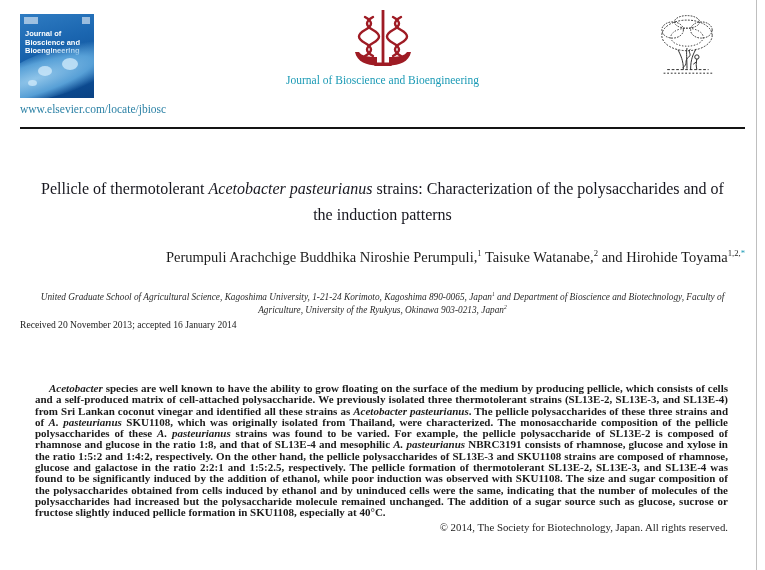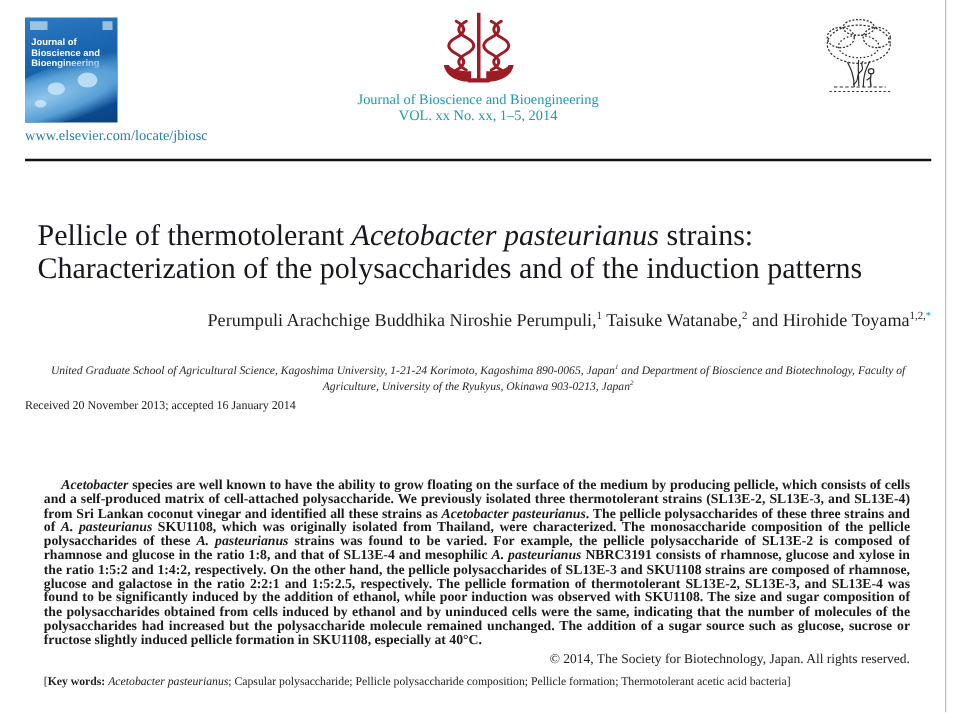--- a/index.html
+++ b/index.html
@@ -30,22 +30,22 @@
   .volume-line { font-size:11.5px; margin-top:1px; }
 
   .elsevier { position:absolute; left:628px; top:12px; width:118px; text-align:center; }
   .elsevier-word { font-size:17px; letter-spacing:1px; color:#111; margin-top:0px; }
 
   .site-link { position:absolute; left:20px; top:103px; font-size:11.5px; text-decoration:none; }
 
   .rule { position:absolute; left:20px; right:20px; top:127px; height:2px; background:#141414; }
 
   
-  .title { position:absolute; left:30px; right:30px; top:176px; 
-           font-size:24px; line-height:26px; font-weight:normal; color:#17171f; }
+  .title { position:absolute; left:30px; right:30px; top:176px; text-align:center;
+           font-size:16px; line-height:26px; font-weight:normal; color:#17171f; }
   .authors { position:absolute; left:20px; right:20px; top:249px; text-align:right;
              font-size:14.5px; color:#1d1d1d; }
   .affil { position:absolute; left:30px; right:30px; top:291px; text-align:center;
            font-style:italic; font-size:9.3px; line-height:13px; color:#2a2a2a; }
   .received { position:absolute; left:20px; right:20px; top:319px; 
               font-size:9.6px; color:#222; }
   .available { position:absolute; left:20px; right:20px; top:331px; text-align:center;
                font-size:9.6px; color:#222; }
 
   .abstract { position:absolute; left:35px; right:37px; top:363px;
@@ -91,21 +91,20 @@
       <g fill="#9e1b24">
 
         <rect x="34.6" y="0" width="2.8" height="54"></rect>
         <rect x="27" y="52.5" width="18" height="3.5" rx="1.2"></rect>
 
         <path d="M8,42 C10,52 20,55.5 30,55.5 L30,47 C22,47 14,46 12,42 Z"></path>
         <path d="M64,42 C62,52 52,55.5 42,55.5 L42,47 C50,47 58,46 60,42 Z"></path>
       </g>
     </svg>
     <div class="journal-name teal">Journal of Bioscience and Bioengineering</div>
-    <div class="volume-line teal">VOL. xx No. xx, 1–5, 2014</div>
   </div>
 
   <div class="elsevier">
     <svg width="100" height="72" viewBox="0 0 100 80">
       <g stroke="#2e2e2e" fill="none" stroke-width="1.1">
 
         <ellipse cx="50" cy="26" rx="28" ry="17" stroke-dasharray="2,1.6"></ellipse>
         <ellipse cx="34" cy="20" rx="12" ry="9" stroke-dasharray="1.8,1.4"></ellipse>
         <ellipse cx="66" cy="20" rx="12" ry="9" stroke-dasharray="1.8,1.4"></ellipse>
         <ellipse cx="50" cy="11" rx="14" ry="7" stroke-dasharray="1.8,1.4"></ellipse>
@@ -133,16 +132,15 @@
   <div class="authors"><span>Perumpuli Arachchige Buddhika Niroshie Perumpuli,</span><sup>1</sup><span> Taisuke Watanabe,</span><sup>2</sup><span> and Hirohide Toyama</span><sup>1,2,</sup><sup style="color: rgb(27, 154, 181);">*</sup></div>
 
   <div class="affil"><span>United Graduate School of Agricultural Science, Kagoshima University, 1-21-24 Korimoto, Kagoshima 890-0065, Japan</span><sup>1</sup><span> and Department of Bioscience and Biotechnology, Faculty of</span><br><span>Agriculture, University of the Ryukyus, Okinawa 903-0213, Japan</span><sup>2</sup></div>
 
   <div class="received">Received 20 November 2013; accepted 16 January 2014</div>
 
   <p class="abstract"><span style="font-style: italic;">Acetobacter</span><span> species are well known to have the ability to grow floating on the surface of the medium by producing pellicle, which consists of cells and a self-produced matrix of cell-attached polysaccharide. We previously isolated three thermotolerant strains (SL13E-2, SL13E-3, and SL13E-4) from Sri Lankan coconut vinegar and identified all these strains as </span><span style="font-style: italic;">Acetobacter pasteurianus</span><span>. The pellicle polysaccharides of these three strains and of </span><span style="font-style: italic;">A. pasteurianus</span><span> SKU1108, which was originally isolated from Thailand, were characterized. The monosaccharide composition of the pellicle polysaccharides of these </span><span style="font-style: italic;">A. pasteurianus</span><span> strains was found to be varied. For example, the pellicle polysaccharide of SL13E-2 is composed of rhamnose and glucose in the ratio 1:8, and that of SL13E-4 and mesophilic </span><span style="font-style: italic;">A. pasteurianus</span><span> NBRC3191 consists of rhamnose, glucose and xylose in the ratio 1:5:2 and 1:4:2, respectively. On the other hand, the pellicle polysaccharides of SL13E-3 and SKU1108 strains are composed of rhamnose, glucose and galactose in the ratio 2:2:1 and 1:5:2.5, respectively. The pellicle formation of thermotolerant SL13E-2, SL13E-3, and SL13E-4 was found to be significantly induced by the addition of ethanol, while poor induction was observed with SKU1108. The size and sugar composition of the polysaccharides obtained from cells induced by ethanol and by uninduced cells were the same, indicating that the number of molecules of the polysaccharides had increased but the polysaccharide molecule remained unchanged. The addition of a sugar source such as glucose, sucrose or fructose slightly induced pellicle formation in SKU1108, especially at 40°C.</span></p>
 
   <div class="copyright">© 2014, The Society for Biotechnology, Japan. All rights reserved.</div>
 
-  <p class="keywords"><span>[</span><span style="font-weight: bold;">Key words:</span><span> </span><span style="font-style: italic;">Acetobacter pasteurianus</span><span>; Capsular polysaccharide; Pellicle polysaccharide composition; Pellicle formation; Thermotolerant acetic acid bacteria]</span></p>
 
   <div class="page-edge"></div>
 </div>
 
 </body></html>

